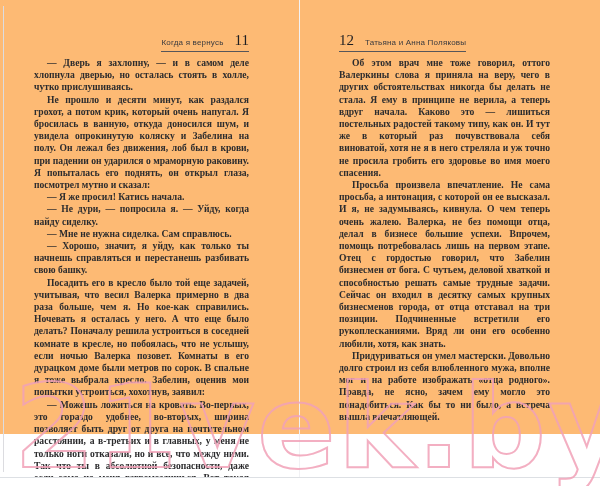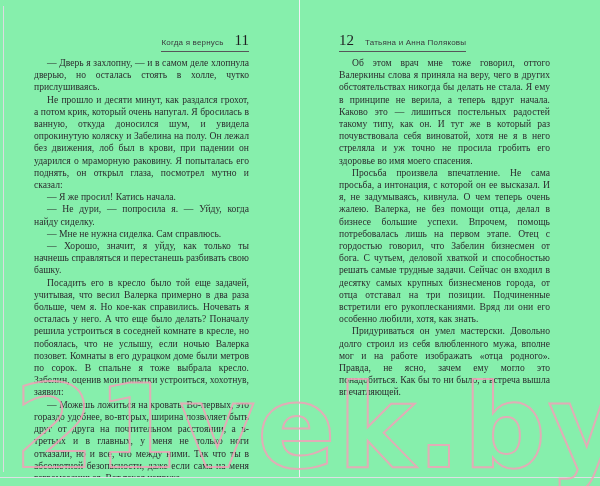--- a/index.html
+++ b/index.html
@@ -1,18 +1,18 @@
 <!DOCTYPE html>
 <html lang="ru"><head>
 <meta charset="utf-8">
 <style>
   * { margin:0; padding:0; box-sizing:border-box; }
   html, body { width:600px; height:486px; background:#ffffff; overflow:hidden; }
   .scene {
-    position:relative; width:600px; height:486px; background:#86efac;
+    position:relative; width:600px; height:434px; background:#fdba74;
     font-family:"Liberation Serif", serif;
   }
   
   .edge-left   { position:absolute; left:3px;  top:6px;   width:1px;  height:466px; background:#dcdce0; }
   .edge-bottom { position:absolute; left:0;    top:477px; width:600px; height:1px;  background:#dde0e4; }
   .gutter      { position:absolute; left:299px; top:0;    width:1px;  height:477px; background:#f1f1f4; }
 
   .page { position:absolute; top:0; height:486px; }
   .page-left  { left:34px;  width:215px; }
   .page-right { left:339px; width:211px; }
@@ -34,21 +34,21 @@
   .page-left  .folio { margin-left:7px; }
   .page-right .folio { margin-right:7px; }
 
   .body-text {
     position:absolute; top:57px; left:0; width:100%; height:421px;
     overflow:hidden;
   }
   .para {
     font-size:9.6px; line-height:12.2px; text-align:justify;
     text-indent:13px; color:#2c2c2e;
-    hyphens:auto; -webkit-hyphens:auto;
+    hyphens:auto;font-weight:bold; -webkit-hyphens:auto;
   }
 
   .watermark {
     position:absolute; left:0; top:0; width:600px; height:486px;
     pointer-events:none;
   }
 </style>
 </head>
 <body>
 

